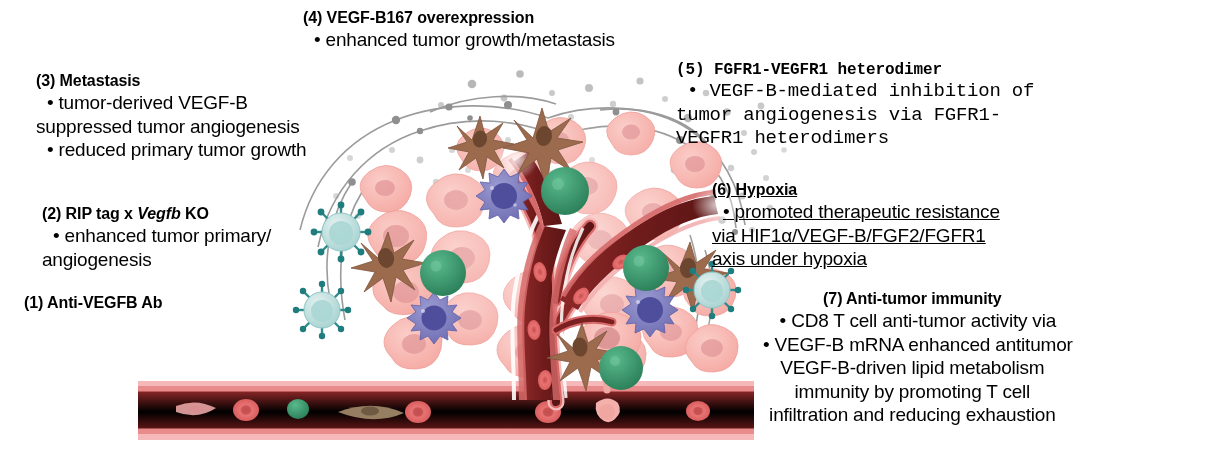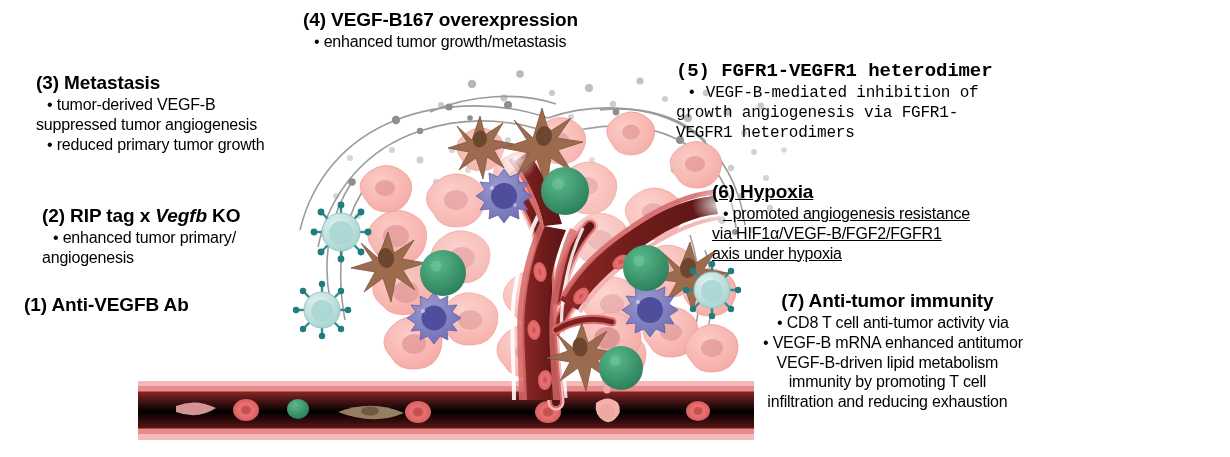--- a/index.html
+++ b/index.html
@@ -14,28 +14,28 @@
   #figure {
     position: relative;
     width: 1230px;
     height: 457px;
     background: #ffffff;
     overflow: hidden;
   }
   .txtblock { position: absolute; }
   .heading {
     font-weight: bold;
-    font-size: 19px;
+    font-size: 16px;
     line-height: 1.26;
     white-space: nowrap;
     letter-spacing: -0.1px;
   }
   .heading .ital { font-style: italic; }
   .bullets {
-    font-size: 16px;
+    font-size: 19px;
     line-height: 1.24;
     letter-spacing: -0.2px;
   }
   .bullets .li { white-space: nowrap; }
   .indent { padding-left: 11px; }
 
   
   #art { position: absolute; left: 0; top: 0; }
 
   
@@ -465,29 +465,29 @@
   </div>
 
   <div class="txtblock" style="left:24px; top:293px;">
     <div class="heading">(1) Anti-VEGFB Ab</div>
   </div>
 
   <div class="txtblock" style="left:676px; top:60px;font-family:Liberation Mono, monospace;">
     <div class="heading">(5) FGFR1-VEGFR1 heterodimer</div>
     <div class="bullets">
       <div class="li indent">• VEGF-B-mediated inhibition of</div>
-      <div class="li">growth angiogenesis via FGFR1-</div>
+      <div class="li">tumor angiogenesis via FGFR1-</div>
       <div class="li">VEGFR1 heterodimers</div>
     </div>
   </div>
 
   <div class="txtblock" style="left:712px; top:180px;text-decoration:underline;">
     <div class="heading">(6) Hypoxia</div>
     <div class="bullets">
-      <div class="li indent">• promoted angiogenesis resistance</div>
+      <div class="li indent">• promoted therapeutic resistance</div>
       <div class="li">via HIF1α/VEGF-B/FGF2/FGFR1</div>
       <div class="li">axis under hypoxia</div>
     </div>
   </div>
 
   <div class="txtblock" style="left:752px; top:289px;text-align:center;">
     <div class="heading">(7) Anti-tumor immunity</div>
     <div class="bullets">
       <div class="li indent">• CD8 T cell anti-tumor activity via</div>
       <div class="li indent">• VEGF-B mRNA enhanced antitumor</div>

